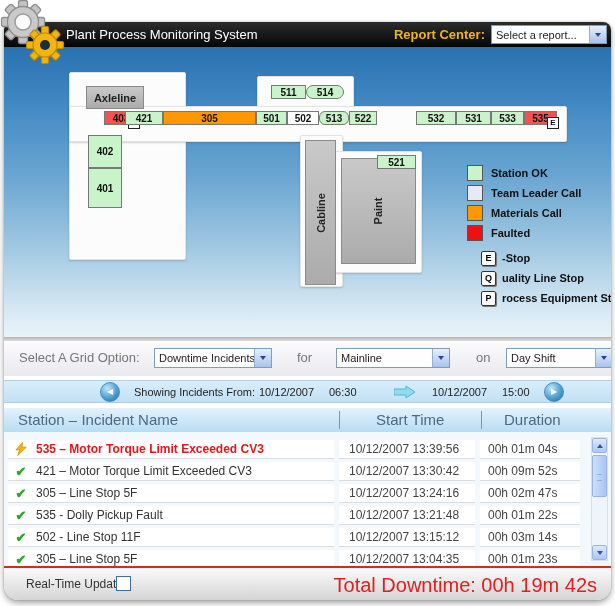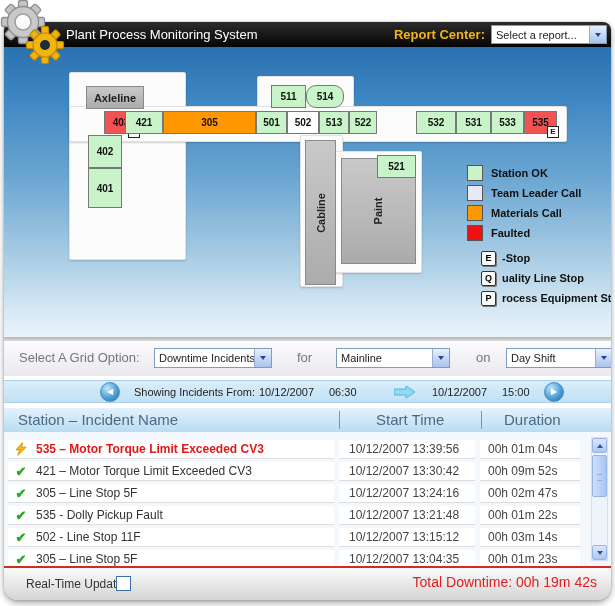--- a/index.html
+++ b/index.html
@@ -22,21 +22,21 @@
              border-left:1px solid #96aed6;display:flex;align-items:center;justify-content:center;}
   .chev{width:0;height:0;border-left:3.5px solid transparent;border-right:3.5px solid transparent;
         border-top:4.5px solid #24459a;}
   .title-combo{position:absolute;right:4px;top:3px;width:116px;height:19px;}
 
   
   .map{position:absolute;top:25px;left:0;right:0;height:290px;
        background:linear-gradient(180deg,#2a71b0 0%,#3f87c2 18%,#6ba6d2 45%,#a7cce4 72%,#d9eaf5 92%,#e9f3f9 100%);padding-left:18px;}
   .wshape{position:absolute;background:#fcfcfc;border:1px solid #e2e2e2;border-radius:2px;
           box-shadow:0 1px 2px rgba(0,0,0,.18);}
-  .station{position:absolute;top:64px;height:23px;border:1px solid #787878;box-sizing:border-box;
+  .station{position:absolute;top:64px;height:14px;border:1px solid #787878;box-sizing:border-box;
            display:flex;align-items:center;justify-content:center;
            font-size:10px;font-weight:bold;color:#111;cursor:default;}
   .st-ok{background:#c9f3c9;} .st-team{background:#ffffff;}
   .st-materials{background:#ff9800;} .st-faulted{background:#f25252;}
   .st-badge{position:absolute;right:-3px;bottom:-5px;width:10px;height:10px;background:#fff;
             border:1px solid #222;font-size:8px;font-weight:bold;line-height:10px;text-align:center;color:#111;}
   .st-badge:empty{display:none;}
   .gray-box{position:absolute;background:linear-gradient(180deg,#c9c9c9,#ababab);border:1px solid #8a8a8a;
             display:flex;align-items:center;justify-content:center;font-size:11px;font-weight:bold;color:#222;}
   .vtext span{display:block;transform:rotate(-90deg);white-space:nowrap;font-size:11px;font-weight:bold;color:#222;}
@@ -108,21 +108,21 @@
   .sb-thumb::after{content:"";position:absolute;left:4px;right:4px;top:18px;height:5px;
             border-top:1px solid #8fb0e8;border-bottom:1px solid #8fb0e8;}
 
   
   .footer-redline{position:absolute;top:544px;left:0;right:0;height:2px;background:#d42b20;}
   .footer{position:absolute;top:546px;left:0;right:0;height:32px;
           background:linear-gradient(180deg,#fbfbfb,#d4d4d4);border-radius:0 0 14px 14px;}
   .rt-label{position:absolute;left:22px;top:9px;font-size:12px;color:#333;}
   .checkbox{position:absolute;left:112px;top:8px;width:13px;height:13px;background:#fff;
             border:1px solid #3a6ea5;cursor:pointer;}
-  .total{position:absolute;right:14px;top:6px;font-size:14px;color:#e02020;}
+  .total{position:absolute;right:14px;top:6px;font-size:20px;color:#e02020;}
 
   .gears{position:absolute;left:0;top:0;z-index:5;}
 </style>
 </head>
 <body>
 
 <div class="app">
 
   <div class="titlebar">
     <span class="title">Plant Process Monitoring System</span>
@@ -165,21 +165,21 @@
 
     </div>
     <div class="station st-ok" style="left:252px;width:31px;">
       <span>501</span>
 
     </div>
     <div class="station st-team" style="left:283px;width:32px;">
       <span>502</span>
 
     </div>
-    <div class="station st-ok" style="left:315px;width:30px;">
+    <div class="station st-ok" style="left:315px;width:30px;border-radius:6px;">
       <span>513</span>
 
     </div>
     <div class="station st-ok" style="left:345px;width:28px;">
       <span>522</span>
 
     </div>
     <div class="station st-ok" style="left:373px;width:39px;margin-top:44px;">
       <span>521</span>
 

